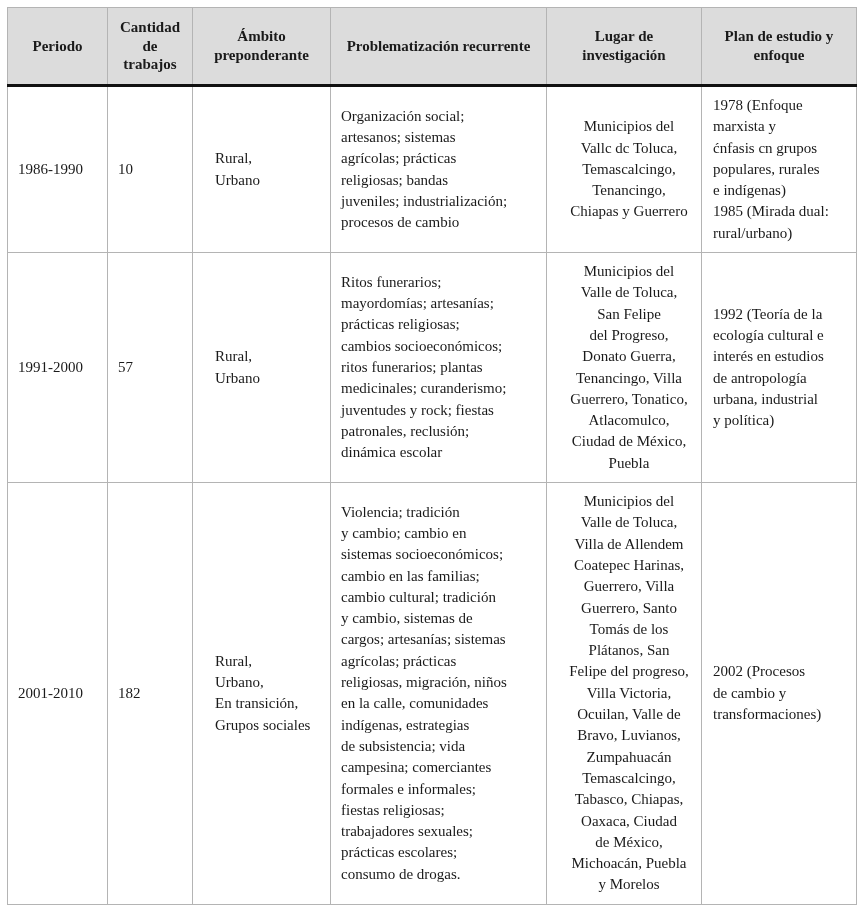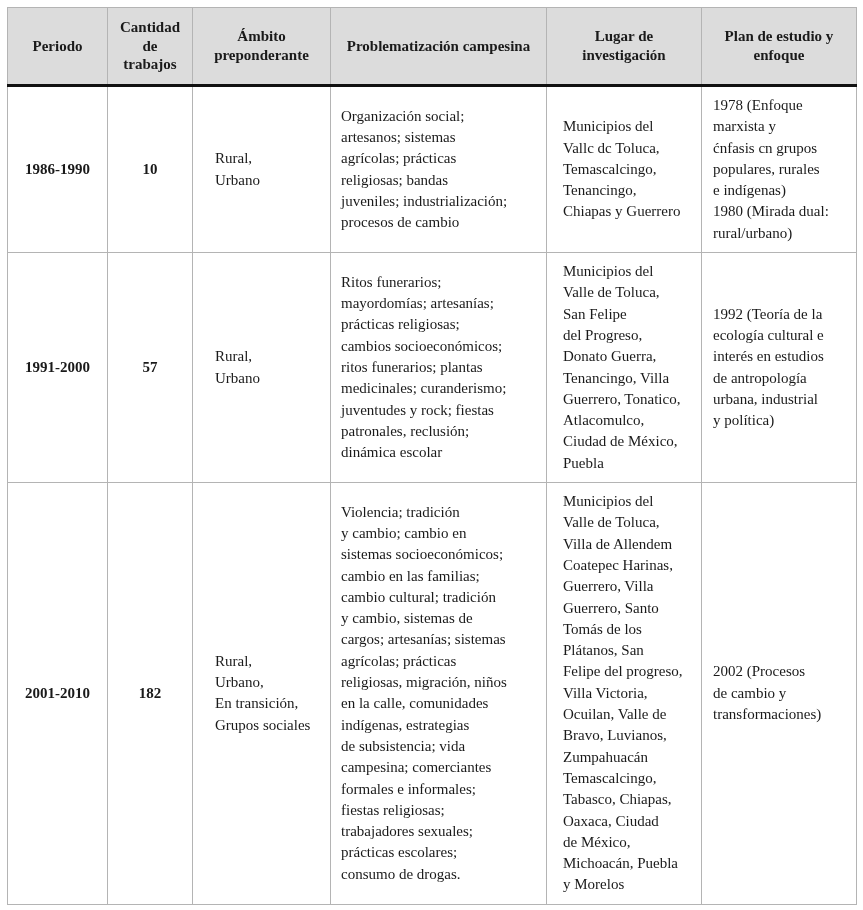--- a/index.html
+++ b/index.html
@@ -61,33 +61,31 @@
     border: 1px solid #b4b4b4;
     font-size: 15px;
     line-height: 1.42;
     vertical-align: middle;
     padding: 8px 10px;
     box-sizing: border-box;
   }
 
   td.cell-periodo,
   td.cell-cantidad {
-    text-align: center;
-    font-weight: bold;
   }
 
   td.cell-ambito,
   td.cell-problem,
   td.cell-lugar,
   td.cell-plan {
     text-align: left;
   }
 
   td.cell-problem  { padding-right: 8px; }
-  td.cell-lugar    { padding-left: 16px; padding-right: 6px; }
+  td.cell-lugar    { padding-left: 16px; padding-right: 6px; text-align: center; }
   td.cell-plan     { padding-left: 11px; padding-right: 6px; }
   td.cell-ambito   { padding-left: 22px; }
 
   .cell-text {
     white-space: pre-line;
     display: block;
   }
 </style>
 </head>
 <body>
@@ -104,21 +102,21 @@
     </colgroup>
     <thead>
       <tr>
         <th>Periodo</th>
         <th>Cantidad
 de
 trabajos</th>
         <th>Ámbito
 preponderante</th>
         <th>Problematización
-campesina</th>
+recurrente</th>
         <th>Lugar de
 investigación</th>
         <th>Plan de estudio y
 enfoque</th>
       </tr>
     </thead>
     <tbody>
       <tr>
         <td class="cell-periodo">
             <span class="cell-text">1986-1990</span>
@@ -144,21 +142,21 @@
 Temascalcingo,
 Tenancingo,
 Chiapas y Guerrero</span>
           </td>
         <td class="cell-plan">
             <span class="cell-text">1978 (Enfoque
 marxista y
 ćnfasis cn grupos
 populares, rurales
 e indígenas)
-1980 (Mirada dual:
+1985 (Mirada dual:
 rural/urbano)</span>
           </td>
       </tr>
       <tr>
         <td class="cell-periodo">
             <span class="cell-text">1991-2000</span>
           </td>
         <td class="cell-cantidad">
             <span class="cell-text">57</span>
           </td>

